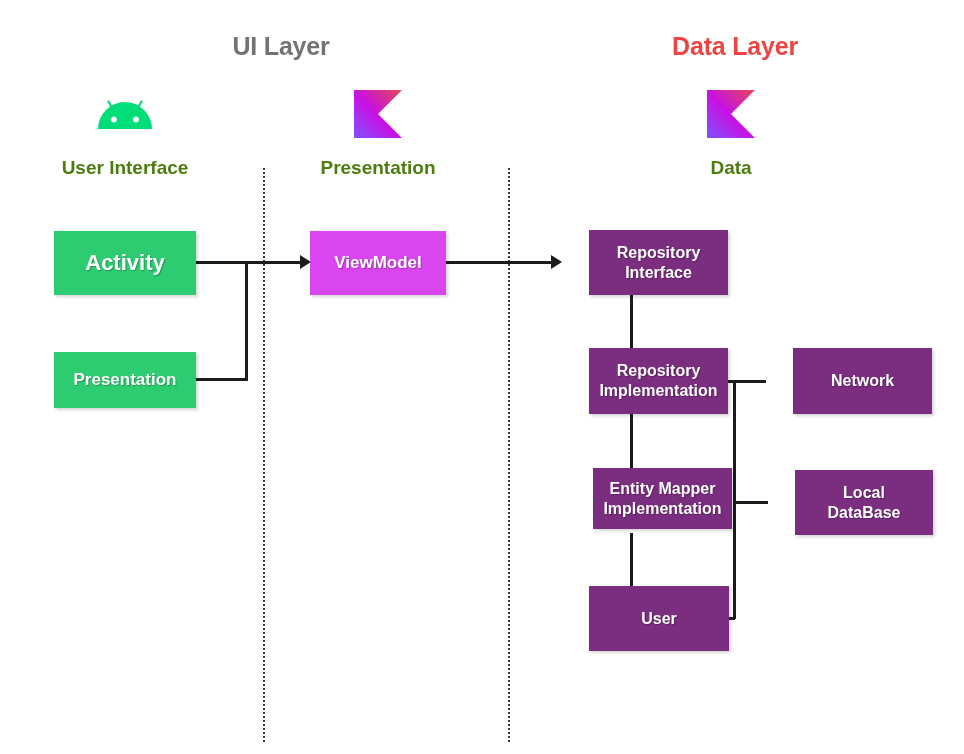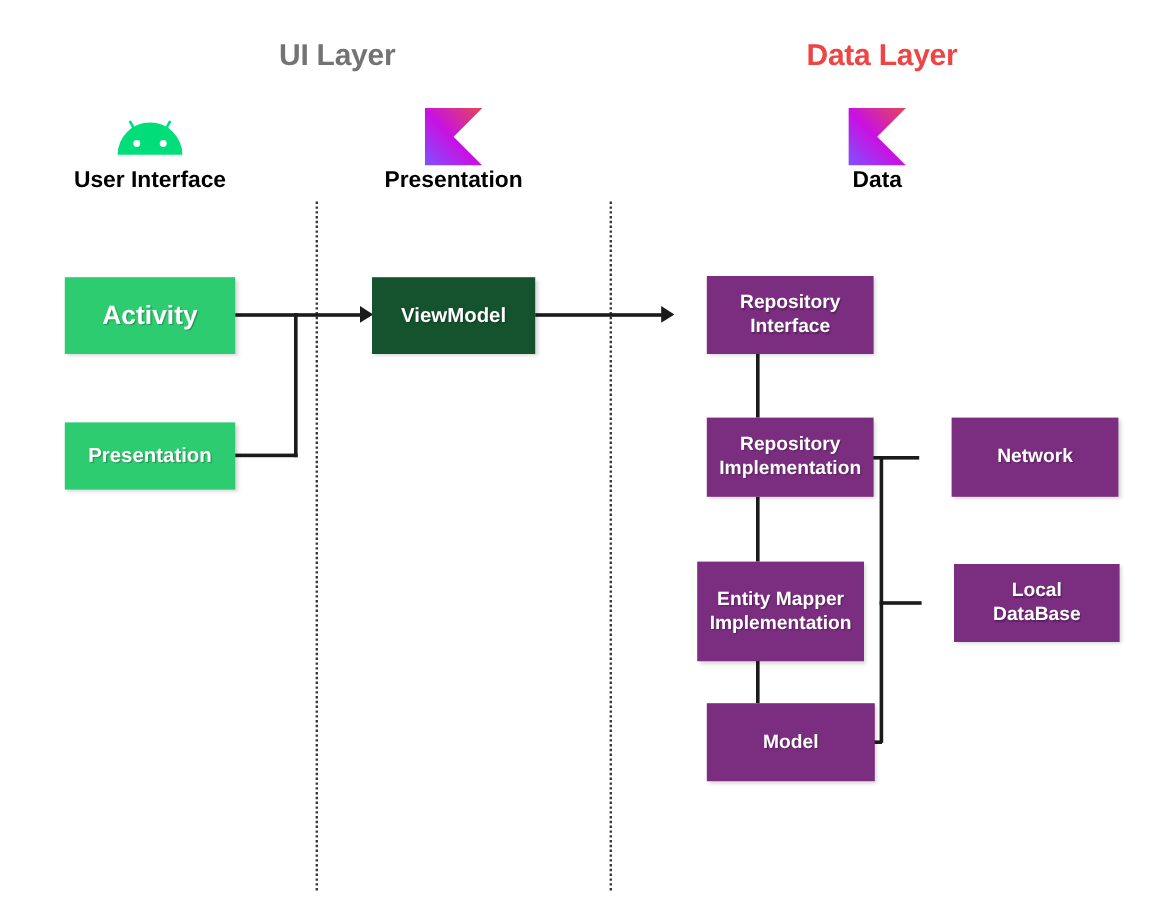--- a/index.html
+++ b/index.html
@@ -40,24 +40,24 @@
     text-align: center;
     width: 240px;
   }
   .column-icon {
     height: 52px;
     display: flex;
     align-items: center;
     justify-content: center;
   }
   .column-label {
-    margin-top: 0;
+    margin-top: 17px;
     font-size: 19px;
     font-weight: bold;
-    color: #000000;
+    color: #4d7c0f;
     white-space: nowrap;
   }
   #col-head-ui           { left: 125px; top: 88px; }
   #col-head-presentation { left: 378px; top: 88px; }
   #col-head-data         { left: 731px; top: 88px; }
 
   
   .divider {
     position: absolute;
     width: 0;
@@ -76,29 +76,29 @@
     color: #ffffff;
     font-size: 16px;
     font-weight: bold;
     line-height: 1.25;
     box-sizing: border-box;
     padding: 2px 6px;
     text-shadow: 1px 1px 1px rgba(0,0,0,0.28);
     box-shadow: 2px 2px 3px rgba(0,0,0,0.17);
   }
   .node.green  { background: #2ECC71; }
-  .node.orange { background: #14532d; }
+  .node.orange { background: #d946ef; }
   .node.purple { background: #7B2D80; margin-left: 27px; }
 
   #node-activity        { left: 54px;  top: 231px; width: 142px; height: 64px; font-size: 22px; }
   #node-databinding     { left: 54px;  top: 352px; width: 142px; height: 56px; font-size: 17px; }
   #node-viewmodel       { left: 310px; top: 231px; width: 136px; height: 64px; font-size: 17px; }
   #node-repo-interface  { left: 562px; top: 230px; width: 139px; height: 65px; }
   #node-repo-impl       { left: 562px; top: 348px; width: 139px; height: 66px; }
-  #node-entity-mapper   { left: 554px; top: 468px; width: 139px; height: 83px; }
+  #node-entity-mapper   { left: 566px; top: 468px; width: 139px; height: 61px; }
   #node-model           { left: 562px; top: 586px; width: 140px; height: 65px; }
   #node-network         { left: 766px; top: 348px; width: 139px; height: 66px; }
   #node-local-database  { left: 768px; top: 470px; width: 138px; height: 65px; }
 
   
   .conn {
     position: absolute;
     background: #1b1b1b;
   }
   .conn.h { height: 3px; }
@@ -233,21 +233,21 @@
 
   <div class="node purple" id="node-repo-impl">
     <span><span>Repository</span><br><span>Implementation</span></span>
   </div>
 
   <div class="node purple" id="node-entity-mapper">
     <span><span>Entity Mapper</span><br><span>Implementation</span></span>
   </div>
 
   <div class="node purple" id="node-model">
-    <span>Model</span>
+    <span>User</span>
   </div>
 
   <div class="node purple" id="node-network">
     <span>Network</span>
   </div>
 
   <div class="node purple" id="node-local-database">
     <span><span>Local</span><br><span>DataBase</span></span>
   </div>
 

